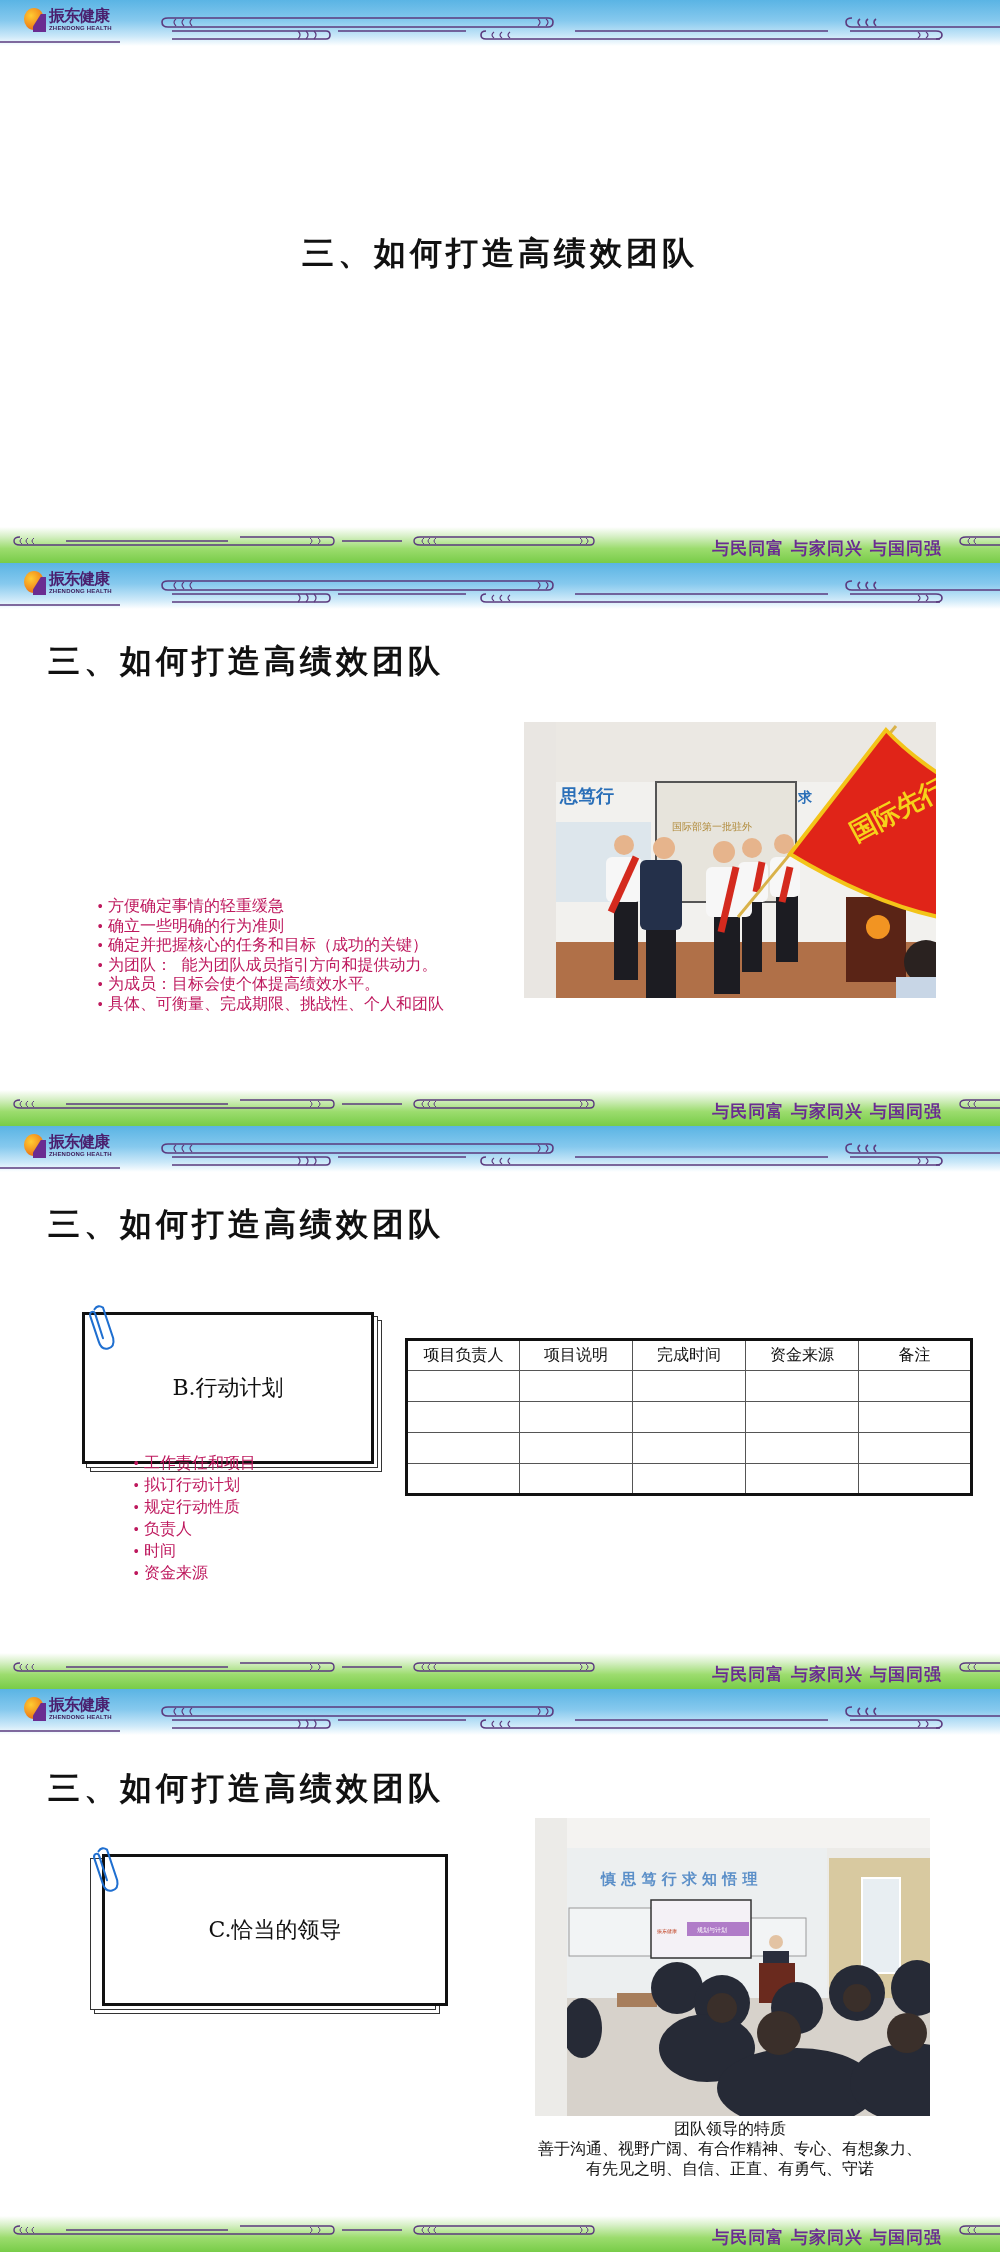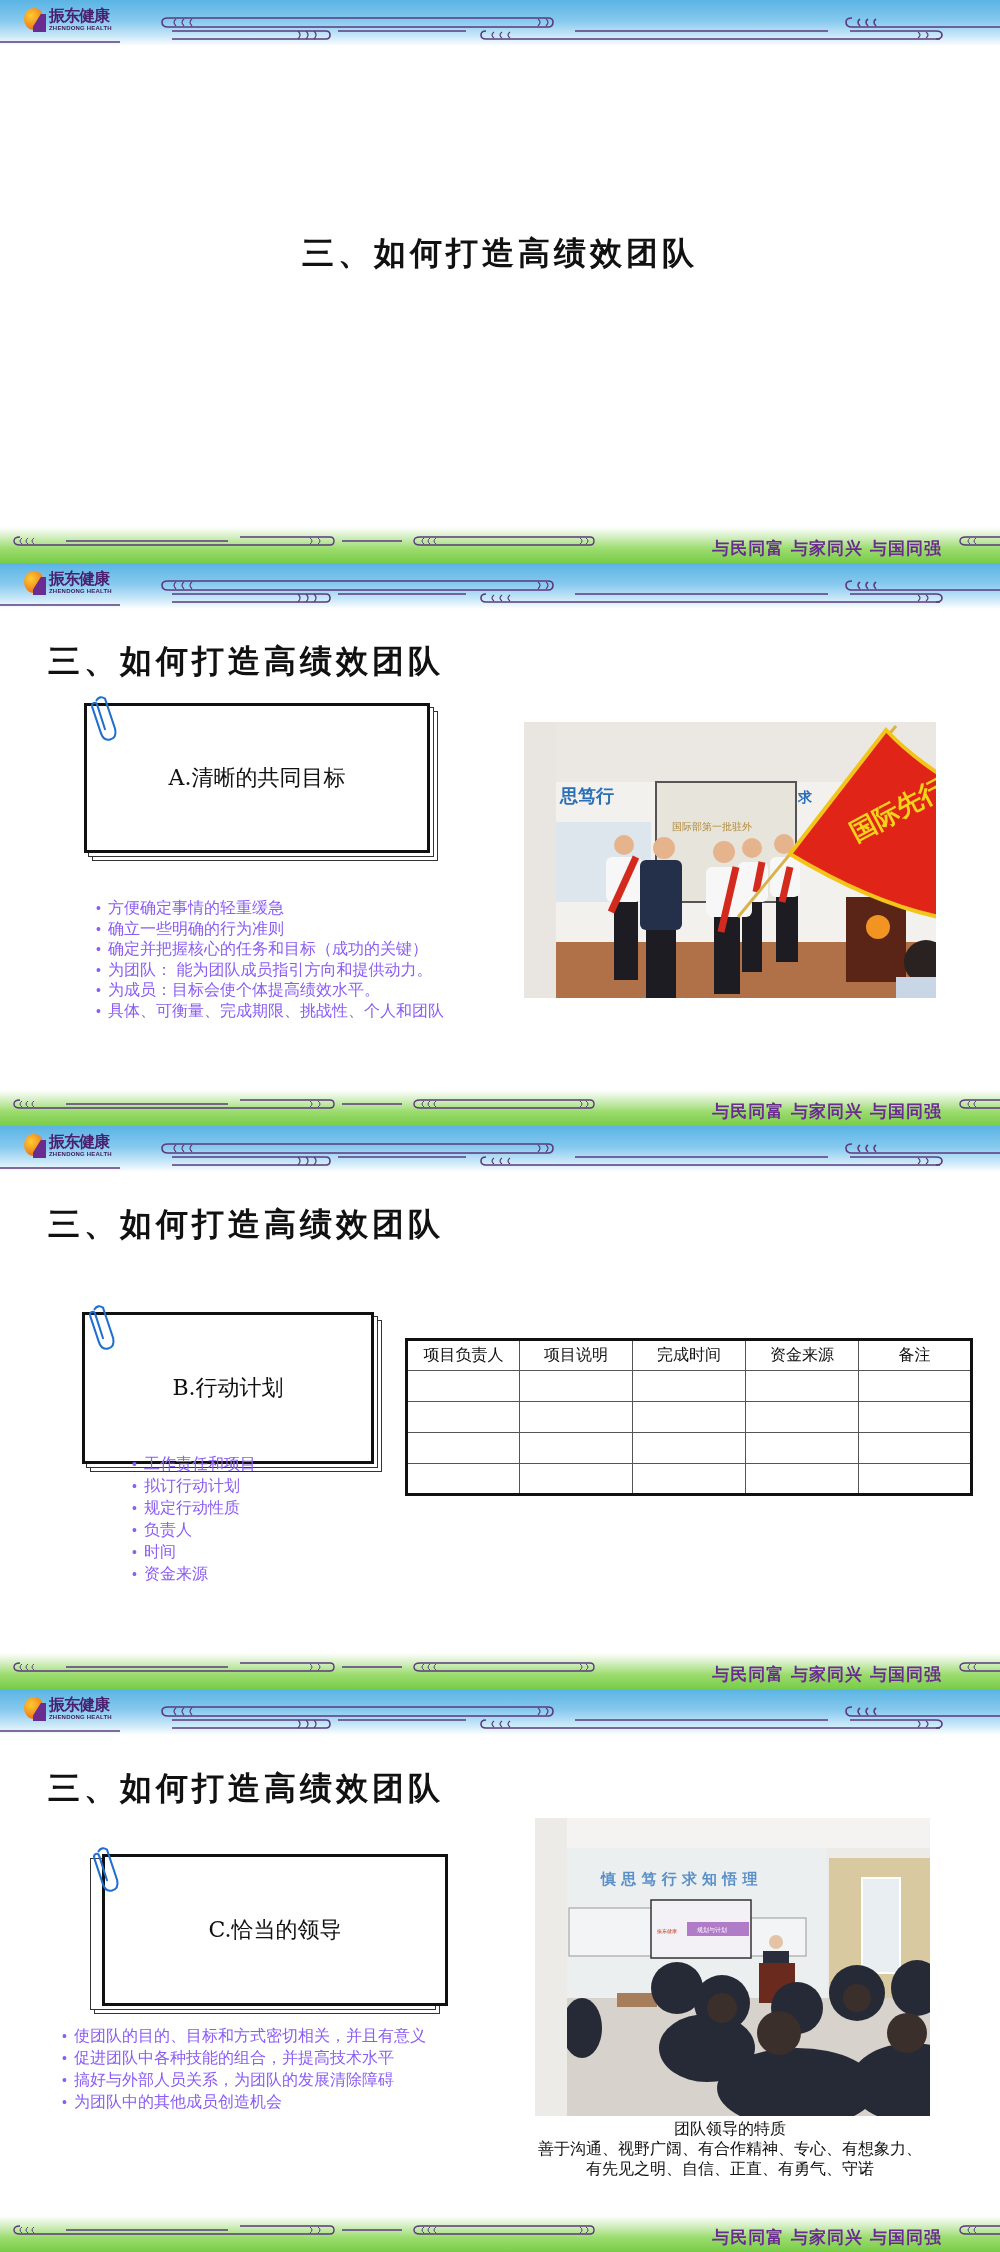--- a/index.html
+++ b/index.html
@@ -23,21 +23,21 @@
     font-size: 17px; color: #6a2c91; letter-spacing: 1px; white-space: nowrap; }
   .title-center { position: absolute; left: 0; width: 1000px; top: 232px; text-align: center;
     font-family: "DejaVu Serif", serif; font-weight: bold; font-size: 32px; color: #111; letter-spacing: 4px; }
   .title-left { position: absolute; left: 48px; top: 77px; font-family: "DejaVu Serif", serif; font-weight: bold;
     font-size: 32px; color: #111; letter-spacing: 4px; }
   .card-wrap { position: absolute; }
   .card-shadow2, .card-shadow1, .card { position: absolute; border: 1px solid #333; background: #fff; }
   .card { border: 3px solid #111; display: flex; align-items: center; justify-content: center; }
   .card-label { font-family: "DejaVu Serif", "Liberation Serif", serif; font-size: 22px; color: #111; }
   .clip { position: absolute; width: 34px; height: 56px; }
-  ul.bul { position: absolute; list-style: none; font-family: Liberation Sans, sans-serif; font-size: 16px; color: #8b5cf6; line-height: 19.5px; }
+  ul.bul { position: absolute; list-style: none; font-family: Liberation Mono, monospace; font-size: 16px; color: #be185d; line-height: 19.5px; }
   ul.bul li::before { content: "•"; display: inline-block; width: 12px; font-size: 14px; }
   .photo { position: absolute; overflow: hidden; padding-left: 32px; }
   .caption { position: absolute; text-align: center; font-family: "DejaVu Sans", sans-serif; color: #111; }
   table.plan { position: absolute; border-collapse: collapse; border: 3px solid #111; font-family: Liberation Serif, serif; font-size: 16px; }
   table.plan th, table.plan td { border: 1px solid #555; width: 113px; height: 31px; text-align: center; font-weight: normal; color: #111; }
 </style>
 </head>
 <body>
 
 <svg width="0" height="0" style="position:absolute">
@@ -113,30 +113,20 @@
           <div class="p"></div>
         </div>
       <div class="logo-text">
         <span class="logo-cn">振东健康</span>
         <span class="logo-en">ZHENDONG HEALTH</span>
       </div>
     </div>
   </div>
   <h1 class="title-left">三、如何打造高绩效团队</h1>
 
-  <div class="card-wrap" style="left:84px; top:140px; width:356px; height:160px;">
-    <div class="card-shadow2" style="left:8px; top:8px; width:346px; height:150px;"></div>
-    <div class="card-shadow1" style="left:4px; top:4px; width:346px; height:150px;"></div>
-    <div class="card" style="left:0; top:0; width:346px; height:150px;">
-      <span class="card-label">A.清晰的共同目标</span>
-    </div>
-    <svg class="clip" style="left:4px; top:-12px;" viewBox="0 0 40 56">
-        <use href="#paperclip"></use>
-      </svg>
-  </div>
 
   <ul class="bul" style="left:96px; top:335px;">
     <li>方便确定事情的轻重缓急</li>
     <li>确立一些明确的行为准则</li>
     <li>确定并把握核心的任务和目标（成功的关键）</li>
     <li>为团队：  能为团队成员指引方向和提供动力。</li>
     <li>为成员：目标会使个体提高绩效水平。</li>
     <li>具体、可衡量、完成期限、挑战性、个人和团队</li>
   </ul>
 
@@ -309,26 +299,20 @@
     <div class="card-shadow2" style="left:8px; top:8px; width:346px; height:152px;"></div>
     <div class="card-shadow1" style="left:4px; top:4px; width:346px; height:152px;"></div>
     <div class="card" style="left:0; top:0; width:346px; height:152px;margin-left:16px;">
       <span class="card-label">C.恰当的领导</span>
     </div>
     <svg class="clip" style="left:4px; top:-12px;" viewBox="0 0 40 56">
         <use href="#paperclip"></use>
       </svg>
     </div>
 
-  <ul class="bul" style="left:62px; top:336px; line-height:21px;">
-    <li>使团队的目的、目标和方式密切相关，并且有意义</li>
-    <li>促进团队中各种技能的组合，并提高技术水平</li>
-    <li>搞好与外部人员关系，为团队的发展清除障碍</li>
-    <li>为团队中的其他成员创造机会</li>
-  </ul>
 
   <div class="photo" style="left:535px; top:129px; width:395px; height:298px; background:#ecebe8;">
     <svg width="395" height="298" viewBox="0 0 395 298">
       <rect x="0" y="0" width="395" height="30" fill="#f4f3f1"></rect>
       <rect x="0" y="30" width="260" height="150" fill="#eceff0"></rect>
       <text x="34" y="66" font-size="15" font-weight="bold" fill="#5b8fc8" font-family="DejaVu Serif, serif">慎 思 笃 行   求 知 悟 理</text>
       <rect x="2" y="90" width="90" height="48" fill="#f2f4f5" stroke="#9a9a9a"></rect>
       <rect x="183" y="100" width="56" height="38" fill="#f2f4f5" stroke="#9a9a9a"></rect>
       <rect x="84" y="82" width="100" height="58" fill="#f4f1f6" stroke="#333" stroke-width="1.5"></rect>
       <rect x="120" y="104" width="62" height="14" fill="#b07cc8"></rect>

